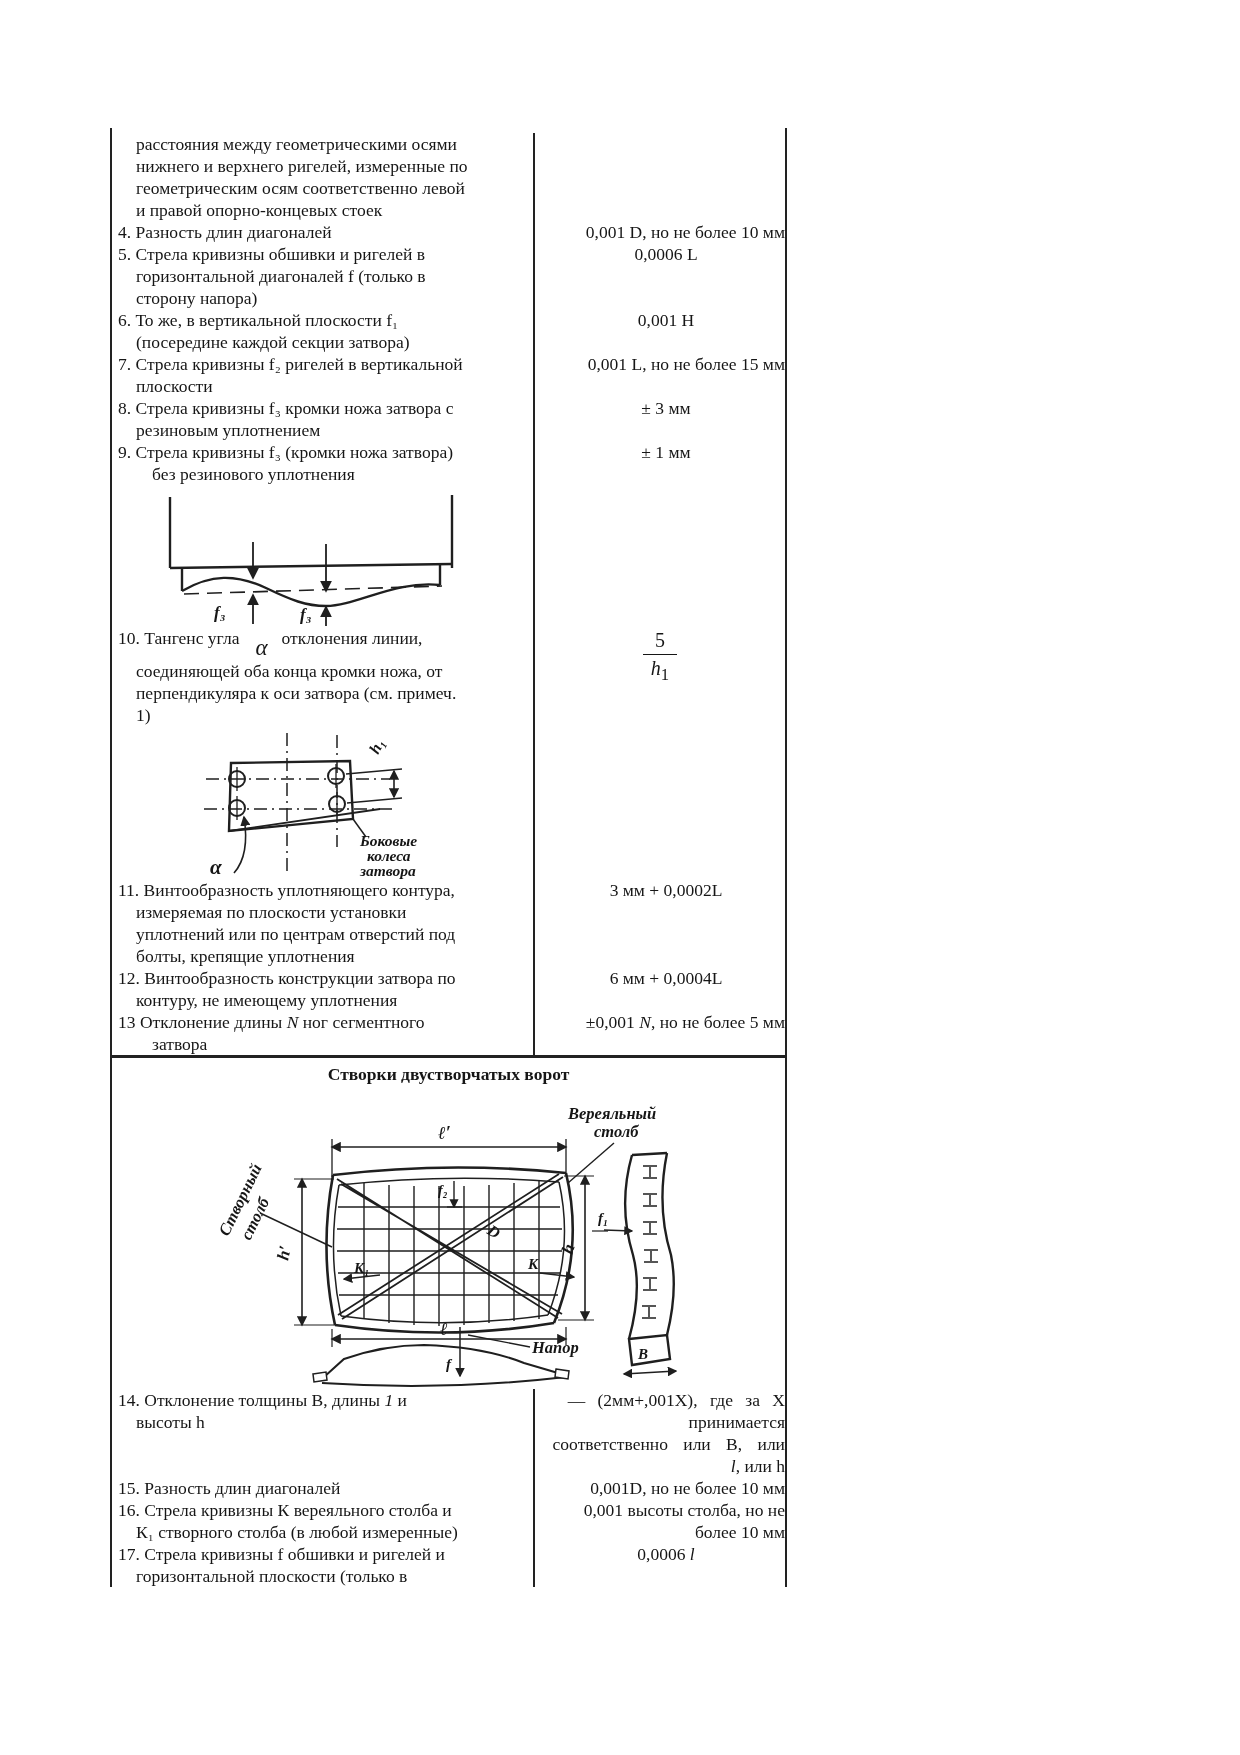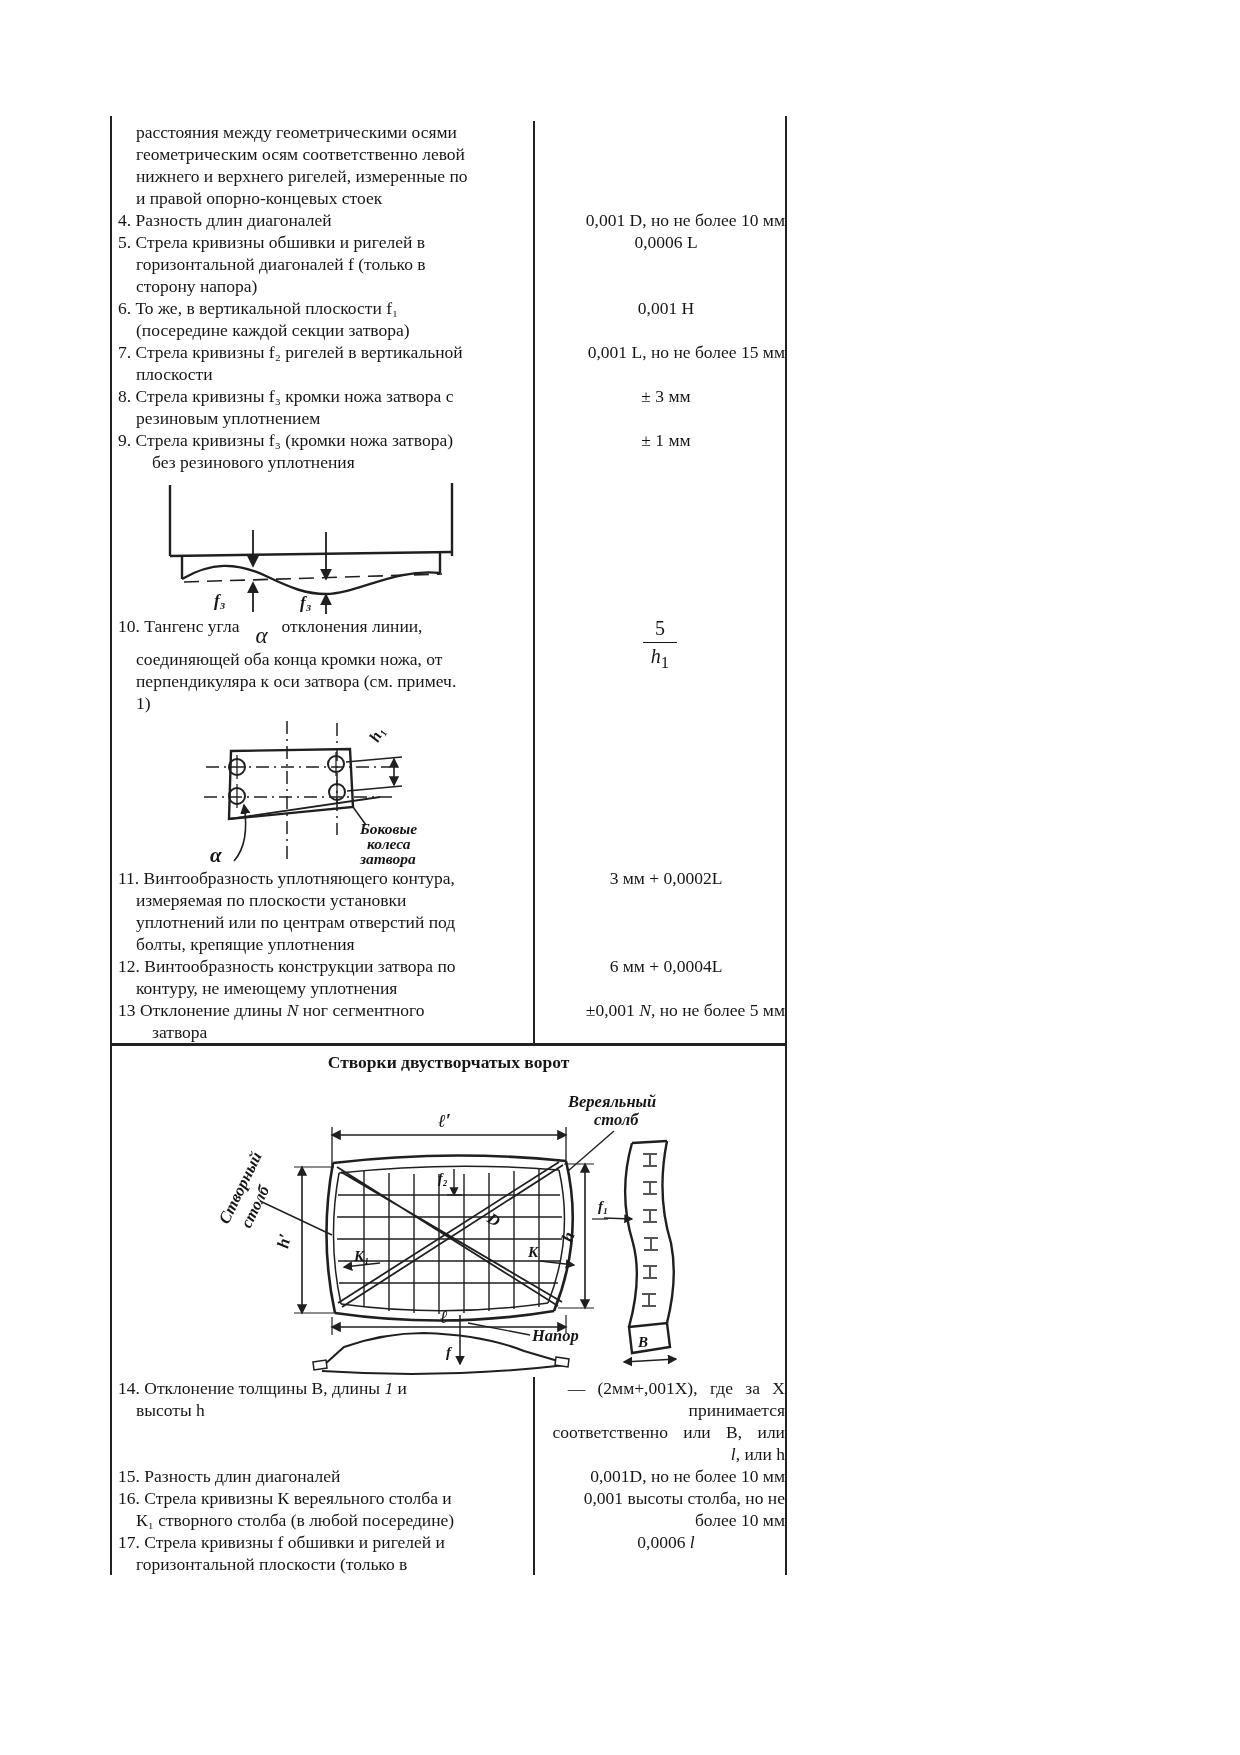--- a/index.html
+++ b/index.html
@@ -1,18 +1,18 @@
 <!DOCTYPE html>
 <html><head>
 <meta charset="utf-8">
 <style>
   html,body{margin:0;padding:0;background:#fff;}
   .page{position:relative;width:1240px;height:1755px;background:#ffffff;overflow:hidden;
         font-family:"Liberation Serif","DejaVu Serif",serif;font-size:17.5px;line-height:22px;color:#161616;}
-  .tbl{position:absolute;left:110px;top:116px;width:677px;box-sizing:border-box;
+  .tbl{position:absolute;left:110px;top:128px;width:677px;box-sizing:border-box;
        border-left:2px solid #222;border-right:2px solid #222;padding-top:5px;}
   .row{display:flex;align-items:stretch;}
   .cl{width:423px;flex:none;border-right:2px solid #222;box-sizing:border-box;}
   .cr{flex:1;text-align:center;}
   .ln{padding-left:6px;white-space:nowrap;}
   .c{padding-left:24px;}
   .c2{padding-left:40px;}
   .val{white-space:nowrap;padding-left:12px;}
   .lft{text-align:right;padding-left:4px;white-space:nowrap;}
   .sp1{word-spacing:8px;}
@@ -32,22 +32,22 @@
 </style>
 </head>
 <body>
 
 <div class="page">
   <div class="tbl">
 
     <div class="row">
       <div class="cl">
         <div class="ln c">расстояния между геометрическими осями</div>
+        <div class="ln c">нижнего и верхнего ригелей, измеренные по</div>
         <div class="ln c">геометрическим осям соответственно левой</div>
-        <div class="ln c">нижнего и верхнего ригелей, измеренные по</div>
         <div class="ln c">и правой опорно-концевых стоек</div>
       </div>
       <div class="cr"></div>
     </div>
 
     <div class="row">
       <div class="cl">
         <div class="ln">4. Разность длин диагоналей</div>
       </div>
       <div class="cr">
@@ -339,21 +339,21 @@
         <div class="ln">15. Разность длин диагоналей</div>
       </div>
       <div class="cr">
         <div class="val lft">0,001D, но не более 10 мм</div>
       </div>
     </div>
 
     <div class="row">
       <div class="cl">
         <div class="ln">16. Стрела кривизны К вереяльного столба и</div>
-        <div class="ln c">К₁ створного столба (в любой посередине)</div>
+        <div class="ln c">К₁ створного столба (в любой измеренные)</div>
       </div>
       <div class="cr">
         <div class="val lft">0,001 высоты столба, но не</div>
         <div class="val lft">более 10 мм</div>
       </div>
     </div>
 
     <div class="row">
       <div class="cl">
         <div class="ln">17. Стрела кривизны f обшивки и ригелей и</div>

